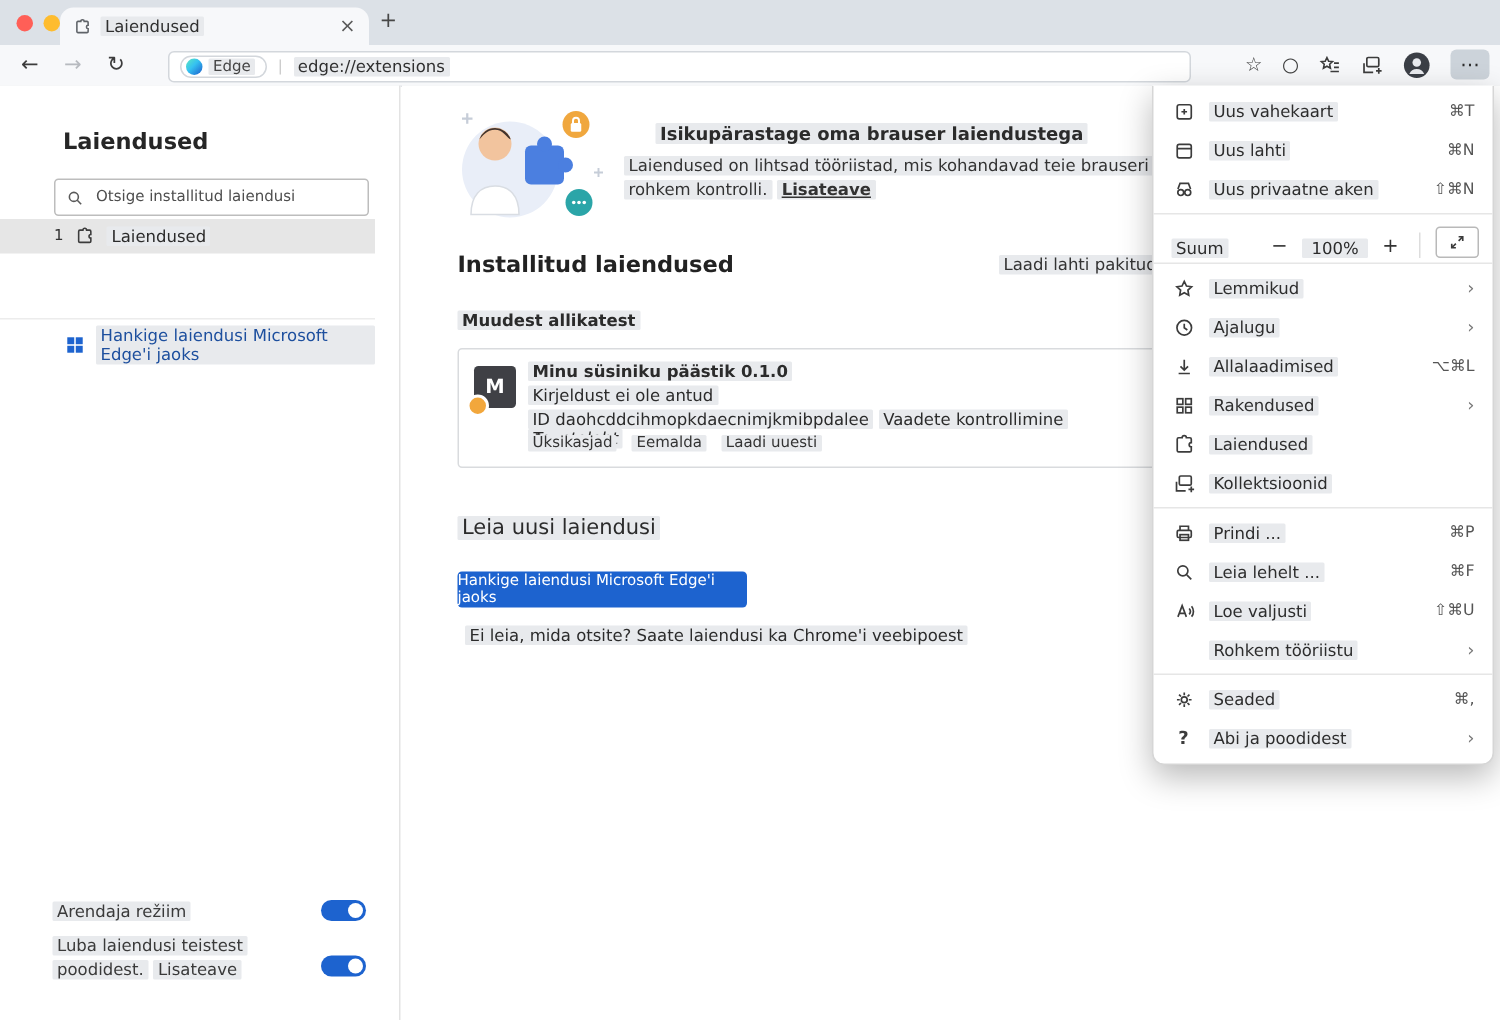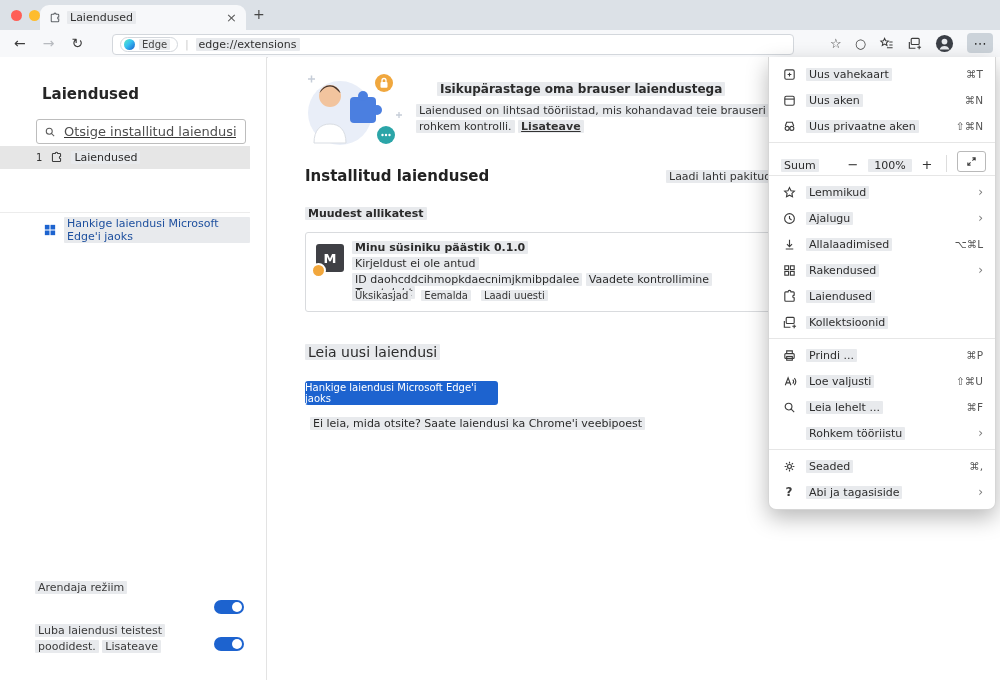--- a/index.html
+++ b/index.html
@@ -29,21 +29,21 @@
   .url{font-size:11px;color:#2f2f2f;}
   .tb-right{position:absolute;right:7px;top:32px;height:22px;display:flex;align-items:center;gap:13px;}
   .tbi{font-size:13px;color:#3c3c3c;}
   .more-btn{width:26px;height:20px;border-radius:4px;background:#ccd3da;display:flex;align-items:center;justify-content:center;
             font-size:13px;color:#2e2e2e;}
   
   .sidebar{position:absolute;top:57px;left:0;width:267px;bottom:0;background:#fff;border-right:1px solid #e3e3e3;box-sizing:border-box;}
   .sb-title{position:absolute;left:42px;top:28px;font-size:15px;font-weight:700;color:#262626;}
   .search{position:absolute;left:36px;top:62px;width:210px;height:25px;border:1px solid #bdbdbd;border-radius:3px;
           display:flex;align-items:center;padding:0 7px;gap:6px;box-sizing:border-box;background:#fff;}
-  .search input{border:0;outline:0;flex:1;font:inherit;font-size:13px;color:#333;background:transparent;text-decoration:underline;}
+  .search input{border:0;outline:0;flex:1;font:inherit;font-size:10px;color:#333;background:transparent;}
   .search input::placeholder{color:#4e4e4e;}
   .sb-row{position:absolute;left:0;width:250px;display:flex;align-items:center;}
   .sb-sel{top:89px;height:23px;background:#e6e6e6;padding-left:36px;box-sizing:border-box;gap:8px;}
   .sb-kb{top:127px;height:22px;padding-left:57px;box-sizing:border-box;gap:7px;}
   .sb-div{position:absolute;left:0;top:155px;width:250px;height:1px;background:#ececec;}
   .sb-store{top:162px;height:22px;padding-left:44px;box-sizing:border-box;gap:8px;}
   .store-text{color:#1d4f9e;}
   .badge1{font-size:10px;color:#333;}
   .toggle{position:absolute;left:214px;width:30px;height:14px;border-radius:8px;background:#1d63cf;}
   .toggle::after{content:"";position:absolute;right:2px;top:2px;width:10px;height:10px;border-radius:50%;background:#fff;}
@@ -174,21 +174,21 @@
         <svg width="12" height="12" viewBox="0 0 14 14">
           <rect x="1" y="1" width="5.4" height="5.4" fill="#1d63cf"></rect>
             <rect x="7.6" y="1" width="5.4" height="5.4" fill="#1d63cf"></rect>
           <rect x="1" y="7.6" width="5.4" height="5.4" fill="#1d63cf"></rect>
             <rect x="7.6" y="7.6" width="5.4" height="5.4" fill="#1d63cf"></rect>
         </svg>
       </span>
       <span class="chip store-text">Hankige laiendusi Microsoft Edge'i jaoks</span>
     </div>
 
-    <div class="sb-bottom-label" style="top:524px;text-align:right;">
+    <div class="sb-bottom-label" style="top:544px;text-align:right;">
       <span class="chip">Arendaja režiim</span>
     </div>
     <div class="toggle" style="top:543px;"></div>
 
     <div class="sb-bottom-label" style="top:567px;">
       <span class="chip">Luba laiendusi teistest</span>
     </div>
     <div class="sb-bottom-label" style="top:583px;">
       <span class="chip">poodidest.</span>
       <span class="chip">Lisateave</span>
@@ -283,21 +283,21 @@
       <span class="msc">⌘T</span>
     </div>
 
     <div class="mrow">
       <span class="mi">
         <svg width="15" height="15" viewBox="0 0 16 16" fill="none" stroke="#3c3c3c" stroke-width="1.2">
           <rect x="3" y="3.5" width="10" height="9.5" rx="1.5"></rect>
             <path d="M3 6.5h10"></path>
         </svg>
       </span>
-      <span class="chip">Uus aken</span>
+      <span class="chip">Uus lahti</span>
       <span class="msc">⌘N</span>
     </div>
 
     <div class="mrow">
       <span class="mi">
         <svg width="15" height="15" viewBox="0 0 16 16" fill="none" stroke="#3c3c3c" stroke-width="1.2">
           <path d="M3.5 7.5l1.5-4h6l1.5 4"></path>
             <circle cx="5.5" cy="10" r="2.1"></circle>
             <circle cx="10.5" cy="10" r="2.1"></circle>
             <path d="M7.6 10h.8"></path>
@@ -398,37 +398,37 @@
             <rect x="5" y="9" width="6" height="4"></rect>
         </svg>
       </span>
       <span class="chip">Prindi ...</span>
       <span class="msc">⌘P</span>
     </div>
 
     <div class="mrow">
       <span class="mi">
         <svg width="15" height="15" viewBox="0 0 16 16" fill="none" stroke="#3c3c3c" stroke-width="1.2">
+          <circle cx="7" cy="7" r="3.6"></circle>
+            <path d="M9.8 9.8L13 13"></path>
+        </svg>
+      </span>
+      <span class="chip">Leia lehelt ...</span>
+      <span class="msc">⌘F</span>
+    </div>
+
+    <div class="mrow">
+      <span class="mi">
+        <svg width="15" height="15" viewBox="0 0 16 16" fill="none" stroke="#3c3c3c" stroke-width="1.2">
           <path d="M3.5 12L6.5 4l3 8M4.6 9.5h3.8"></path>
           <path d="M11.5 6a3.2 3.2 0 0 1 0 4.2M13.2 4.4a5.8 5.8 0 0 1 0 7.4"></path>
         </svg>
       </span>
       <span class="chip">Loe valjusti</span>
       <span class="msc">⇧⌘U</span>
-    </div>
-
-    <div class="mrow">
-      <span class="mi">
-        <svg width="15" height="15" viewBox="0 0 16 16" fill="none" stroke="#3c3c3c" stroke-width="1.2">
-          <circle cx="7" cy="7" r="3.6"></circle>
-            <path d="M9.8 9.8L13 13"></path>
-        </svg>
-      </span>
-      <span class="chip">Leia lehelt ...</span>
-      <span class="msc">⌘F</span>
     </div>
 
     <div class="mrow">
       <span class="mi"></span>
       <span class="chip">Rohkem tööriistu</span>
       <span class="mchev">›</span>
     </div>
 
     <div class="mdiv"></div>
 
@@ -438,18 +438,18 @@
           <circle cx="8" cy="8" r="2.1"></circle>
           <path d="M8 2.8v2M8 11.2v2M2.8 8h2M11.2 8h2M4.3 4.3l1.4 1.4M10.3 10.3l1.4 1.4M11.7 4.3l-1.4 1.4M5.7 10.3l-1.4 1.4"></path>
         </svg>
       </span>
       <span class="chip">Seaded</span>
       <span class="msc">⌘,</span>
     </div>
 
     <div class="mrow">
       <span class="mi qmark">?</span>
-      <span class="chip">Abi ja tagasiside</span>
+      <span class="chip">Abi ja poodidest</span>
       <span class="mchev">›</span>
     </div>
 
   </div>
 </div>
 
 </body></html>

